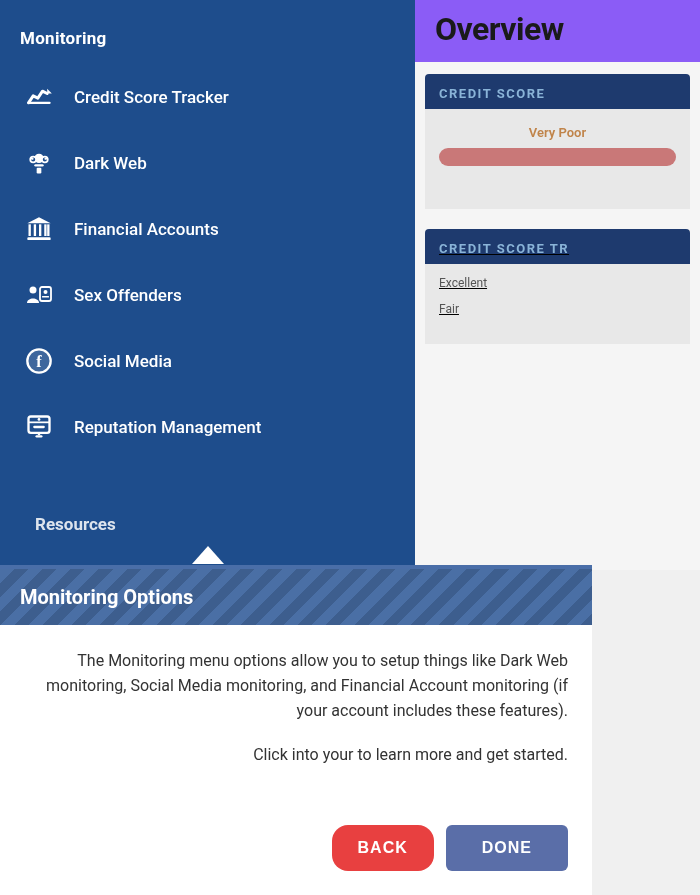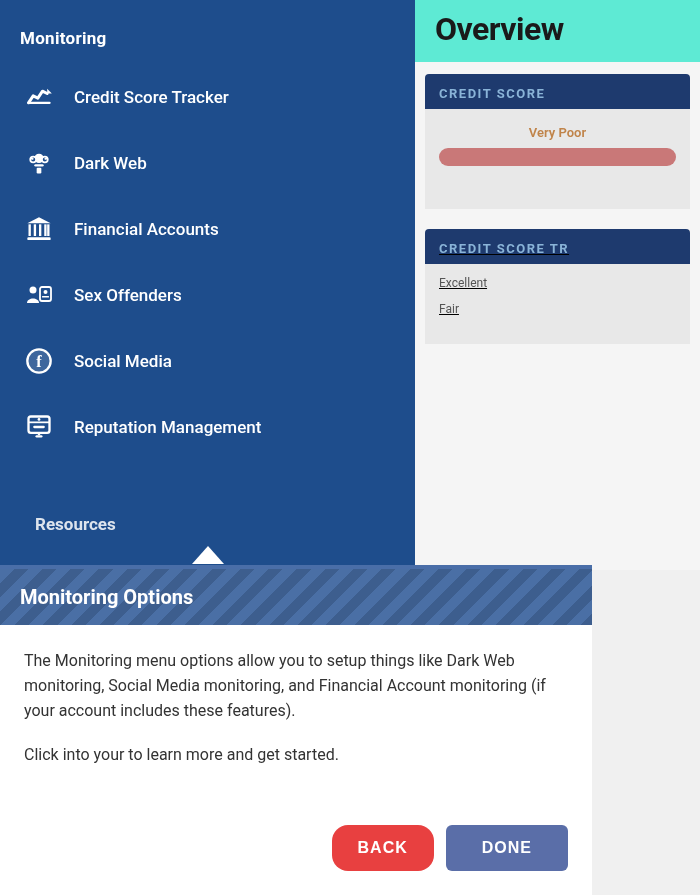--- a/index.html
+++ b/index.html
@@ -72,21 +72,21 @@
 
     
     .right-panel {
       flex: 1;
       background: #f5f5f5;
       overflow: hidden;
     }
 
     .right-header {
       padding: 10px 20px 14px 20px;
-      background: #5eead4;
+      background: #8b5cf6;
     }
 
     .right-title {
       font-size: 32px;
       font-weight: 700;
       color: #1a1a1a;
       letter-spacing: -0.5px;
     }
 
     .credit-score-card {
@@ -191,20 +191,21 @@
 
     .tooltip-title {
       color: #ffffff;
       font-size: 20px;
       font-weight: 700;
     }
 
     .tooltip-body {
       padding: 24px 24px 16px 24px;
       flex: 1;
+      text-align: right;
     }
 
     .tooltip-text {
       color: #333333;
       font-size: 16px;
       line-height: 1.55;
       margin-bottom: 20px;
     }
 
     .tooltip-actions {

